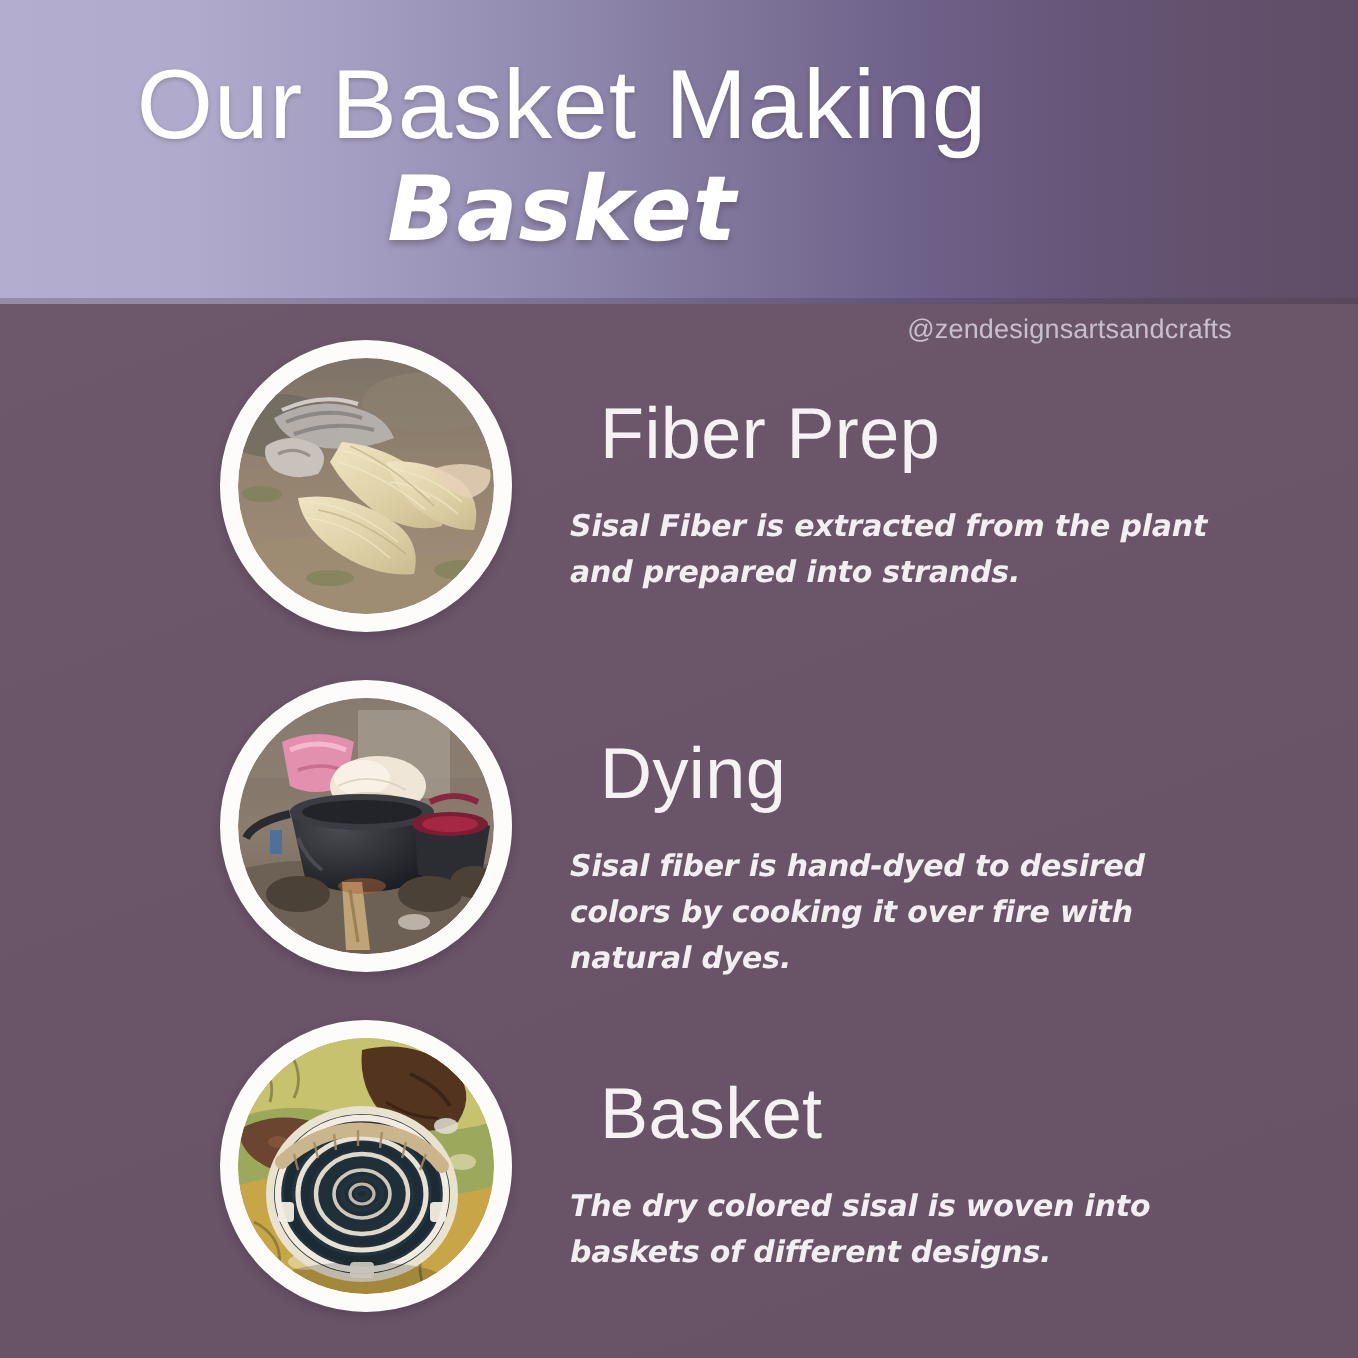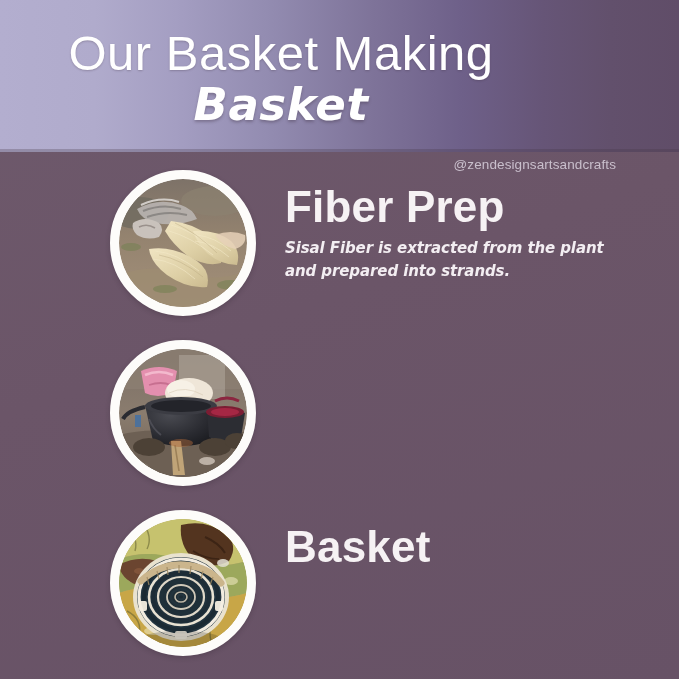--- a/index.html
+++ b/index.html
@@ -129,24 +129,24 @@
     overflow: hidden;
   }
   .photo-inner svg { display: block; width: 100%; height: 100%; }
 
   .step-text {
     flex: 1 1 auto;
     padding-left: 29px;
     padding-top: 12px;
   }
   .step-title {
-    margin: 0;
+    margin: 15px;
     font-family: "Liberation Sans", sans-serif;
-    font-weight: 700;
-    font-size: 44px;
+    font-weight: 400;
+    font-size: 36px;
     line-height: 1.12;
     color: #f6f2f4;
     letter-spacing: 0.2px;
   }
   .step-desc {
     margin: 6px 0 0 0;
     font-family: "DejaVu Sans", sans-serif;
     font-weight: 700;
     font-style: italic;
     font-size: 15px;
@@ -283,20 +283,24 @@
             <path d="M52 92 L62 92 L66 126 L54 126 Z" fill="#c0a478"></path>
             <path d="M56 96 L60 122" stroke="#9b8058" stroke-width="1.6"></path>
 
             <ellipse cx="62" cy="94" rx="12" ry="4" fill="#a9663a" opacity="0.5"></ellipse>
             <ellipse cx="88" cy="112" rx="8" ry="4" fill="#cfc6ba" opacity="0.8"></ellipse>
             <ellipse cx="20" cy="118" rx="10" ry="5" fill="#7e7264" opacity="0.8"></ellipse>
             <rect x="16" y="66" width="6" height="12" fill="#3f6fa8" opacity="0.8"></rect>
           </svg>
         </div>
       </div>
+      <div class="step-text">
+        <div class="step-title">Dying</div>
+        <div class="step-desc">Sisal fiber is hand-dyed to desired colors by cooking it over fire with natural dyes.</div>
+      </div>
     </div>
 
     <div class="step">
       <div class="step-photo">
         <div class="photo-inner">
           <svg viewBox="0 0 128 128" preserveAspectRatio="xMidYMid slice" aria-hidden="true">
             <defs>
               <radialGradient id="g3bowl" cx="0.5" cy="0.5" r="0.5">
                 <stop offset="0" stop-color="#1d2b33"></stop>
                 <stop offset="1" stop-color="#233642"></stop>
@@ -362,17 +366,18 @@
               <rect x="96" y="82" width="8" height="10" rx="2"></rect>
               <rect x="56" y="112" width="12" height="8" rx="2"></rect>
             </g>
 
             <ellipse cx="62" cy="120" rx="40" ry="8" fill="#000" opacity="0.18"></ellipse>
           </svg>
         </div>
       </div>
       <div class="step-text">
         <div class="step-title">Basket</div>
+        <div class="step-desc">The dry colored sisal is woven into baskets of different designs.</div>
       </div>
     </div>
 
   </div>
 </div>
 
 </body></html>

